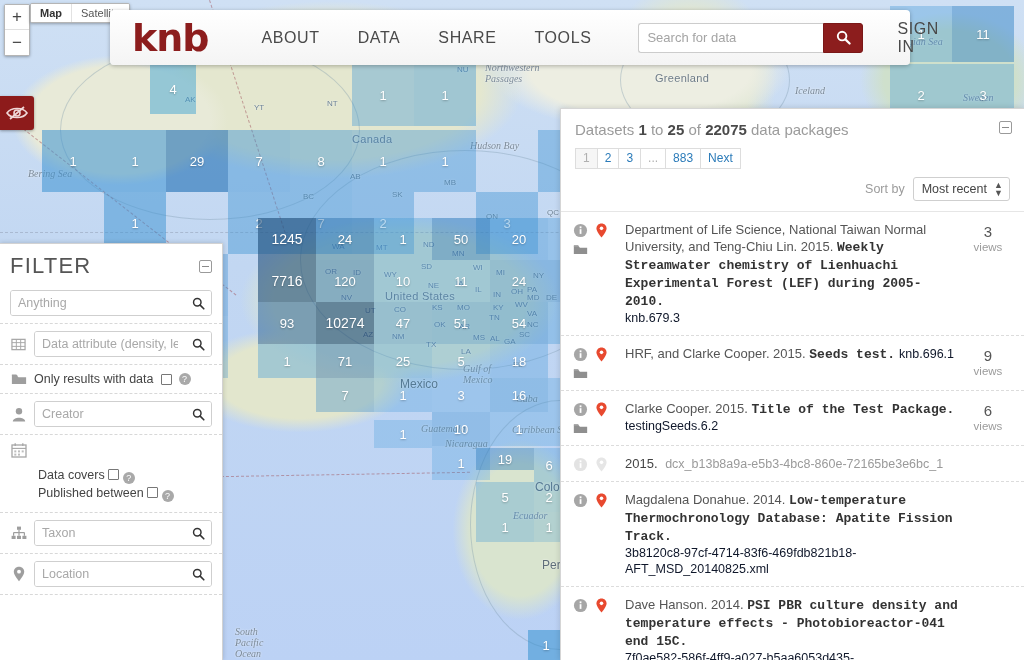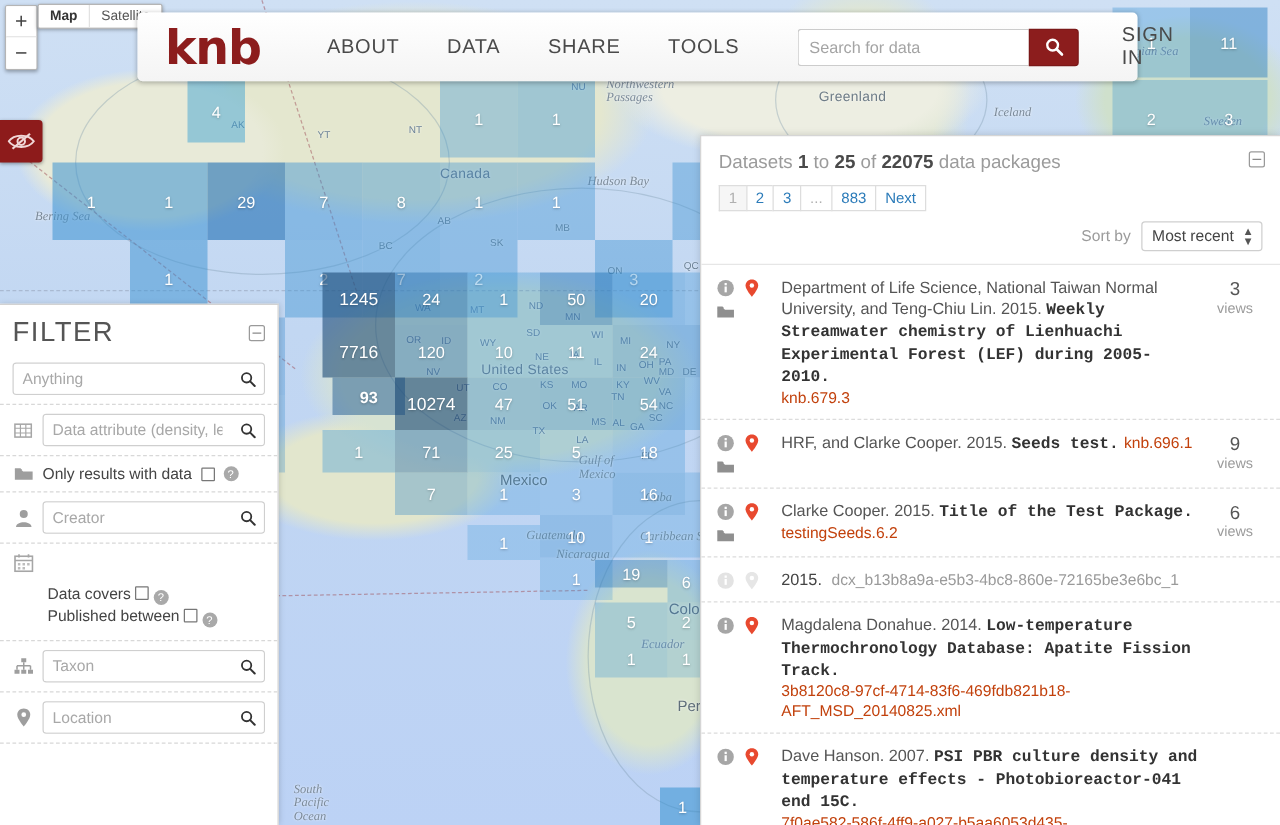--- a/index.html
+++ b/index.html
@@ -358,21 +358,21 @@
     display: flex; flex-wrap: wrap; gap: 4px 6px;
     align-content: flex-start;
     padding-top: 2px;
   }
   .ricons .ico { width: 15px; height: 15px; }
   .rbody { flex: 1; min-width: 0; }
   .rcite {
     font-size: 13px; color: #555; line-height: 17px;
   }
   .rcite b { color: #333; font-weight: bold; font-family: Liberation Mono, monospace; }
-  .rid { font-size: 12.5px; color: #c2410c; line-height: 16px; word-break: break-word; }
+  .rid { font-size: 12.5px; color: #0f172a; line-height: 16px; word-break: break-word; }
   .rviews {
     width: 44px; flex: 0 0 44px; text-align: center; padding-top: 2px;
   }
   .rviews .vn { font-size: 15px; color: #555; line-height: 18px; }
   .rviews .vl { font-size: 11.5px; color: #9b9b9b; }
   .result.dim .rcite { color: #444; }
   .result.dim .rid { color: #9a9a9a; }
 </style>
 </head>
 <body>
@@ -559,21 +559,21 @@
         </div>
         <div class="tile" style="left: 432px; top: 260px; width: 58px; height: 42px; background: rgba(58, 150, 215, 0.34);">
           <span>11</span>
         </div>
         <div class="tile" style="left: 490px; top: 260px; width: 58px; height: 42px; background: rgba(50, 135, 200, 0.4);">
           <span>24</span>
         </div>
         <div class="tile" style="left: 548px; top: 260px; width: 58px; height: 42px; background: rgba(50, 135, 200, 0.4);">
           <span>56</span>
         </div>
-        <div class="tile" style="left: 266px; top: 302px; width: 58px; height: 30px; background: rgba(32, 90, 145, 0.5); font-weight: bold;">
+        <div class="tile" style="left: 258px; top: 302px; width: 58px; height: 42px; background: rgba(32, 90, 145, 0.5);">
           <span>93</span>
         </div>
         <div class="tile" style="left: 316px; top: 302px; width: 58px; height: 42px; background: rgba(24, 70, 115, 0.6);">
           <span style="font-size: 14px;">10274</span>
         </div>
         <div class="tile" style="left: 374px; top: 302px; width: 58px; height: 42px; background: rgba(50, 135, 200, 0.38);">
           <span>47</span>
         </div>
         <div class="tile" style="left: 432px; top: 302px; width: 58px; height: 42px; background: rgba(50, 135, 200, 0.4);">
           <span>51</span>
@@ -979,21 +979,21 @@
               <circle cx="8" cy="8" r="7" fill="#a6a6a6"></circle>
               <rect x="7.1" y="6.6" width="1.9" height="5" fill="#fff"></rect>
               <rect x="7.1" y="3.6" width="1.9" height="2" fill="#fff"></rect>
             </svg>
             <svg class="ico" viewBox="0 0 12 16">
               <path d="M6 0.6 C2.8 0.6,0.6 2.9,0.6 5.8 C0.6 9.3,6 15.4,6 15.4 C6 15.4,11.4 9.3,11.4 5.8 C11.4 2.9,9.2 0.6,6 0.6 Z" fill="#e8492f"></path>
               <circle cx="6" cy="5.7" r="1.9" fill="#fff"></circle>
             </svg>
           </div>
           <div class="rbody">
-            <div class="rcite"><span>Dave Hanson. 2007. </span><b>PSI PBR culture density and temperature effects - Photobioreactor-041 end 15C.</b></div>
+            <div class="rcite"><span>Dave Hanson. 2014. </span><b>PSI PBR culture density and temperature effects - Photobioreactor-041 end 15C.</b></div>
             <div class="rid">7f0ae582-586f-4ff9-a027-b5aa6053d435-20140826_15_PBR1.xml</div>
           </div>
           <div class="rviews"></div>
         </div>
         <div class="result">
           <div class="ricons">
             <svg class="ico" viewBox="0 0 16 16">
               <circle cx="8" cy="8" r="7" fill="#a6a6a6"></circle>
               <rect x="7.1" y="6.6" width="1.9" height="5" fill="#fff"></rect>
               <rect x="7.1" y="3.6" width="1.9" height="2" fill="#fff"></rect>

